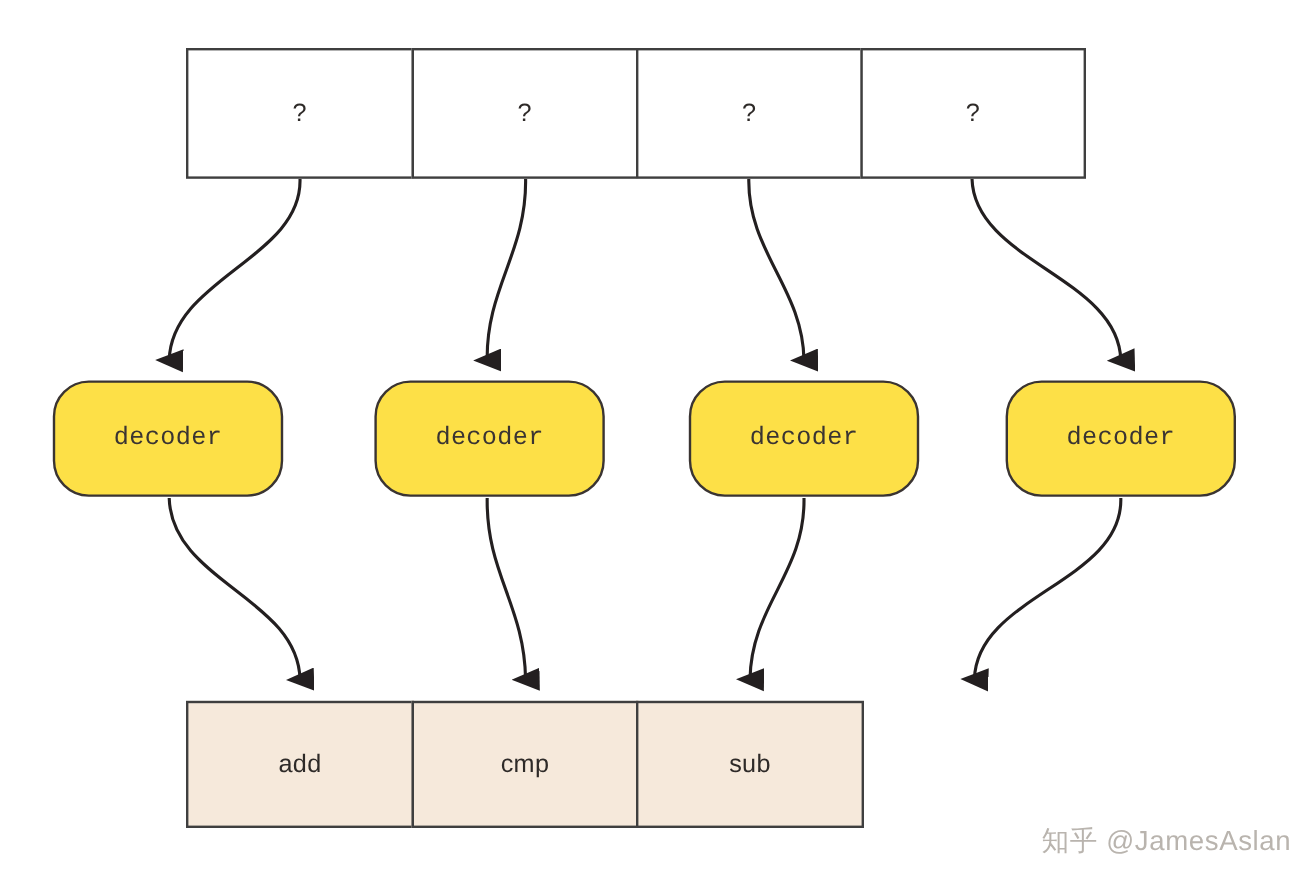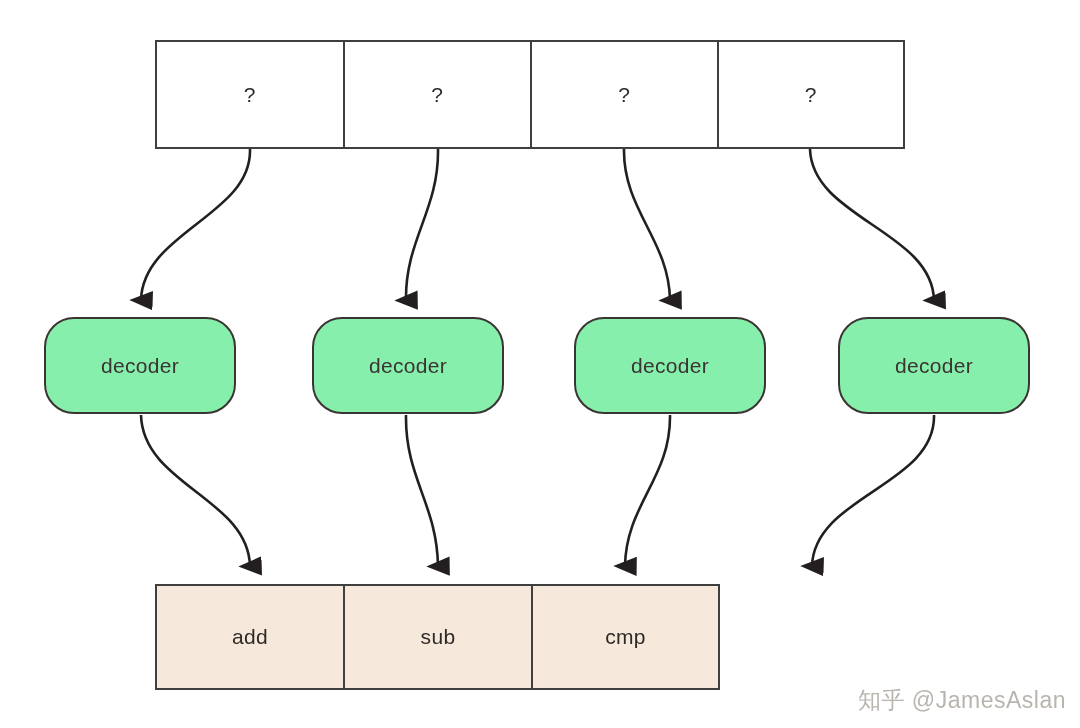--- a/index.html
+++ b/index.html
@@ -59,33 +59,34 @@
     width: 862px;
     height: 106px;
   }
   #bottom-row .cell {
     background: #f6e9db;
   }
   .decoder {
     position: absolute;
     box-sizing: border-box;
     height: 97px;
-    background: #86efac;
+    background: #fde047;
     border: 2.5px solid #3a3432;
     border-radius: 30px;
     display: flex;
     align-items: center;
     justify-content: center;
     font-size: 21px;
     color: #3a3432;
     letter-spacing: 0.3px;
+    font-family: Liberation Mono, monospace;
   }
   .watermark {
     position: absolute;
-    right: 14px;
+    right: 4px;
     bottom: 12px;
     font-size: 23px;
     color: #b9b4ae;
     letter-spacing: 0.5px;
     white-space: nowrap;
   }
 </style>
 </head>
 <body>
 
@@ -134,23 +135,23 @@
     <span>decoder</span>
   </div>
   <div class="decoder" style="left:838px; top:317px; width:192px;">
     <span>decoder</span>
   </div>
 
   <div class="row" id="bottom-row">
     <div class="cell" style="width:190px">
       <span>add</span>
     </div>
+    <div class="cell" style="width:189px">
+      <span>cmp</span>
+    </div>
     <div class="cell" style="width:190px">
       <span>sub</span>
-    </div>
-    <div class="cell" style="width:189px">
-      <span>cmp</span>
     </div>
   </div>
 
   <div class="watermark">知乎 @JamesAslan</div>
 
 </div>
 
 </body></html>

